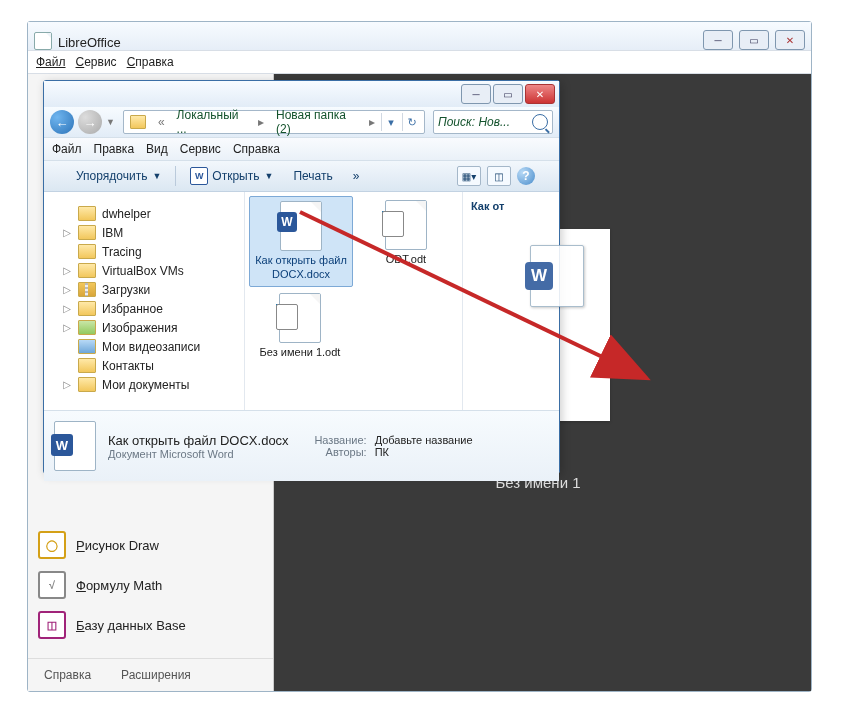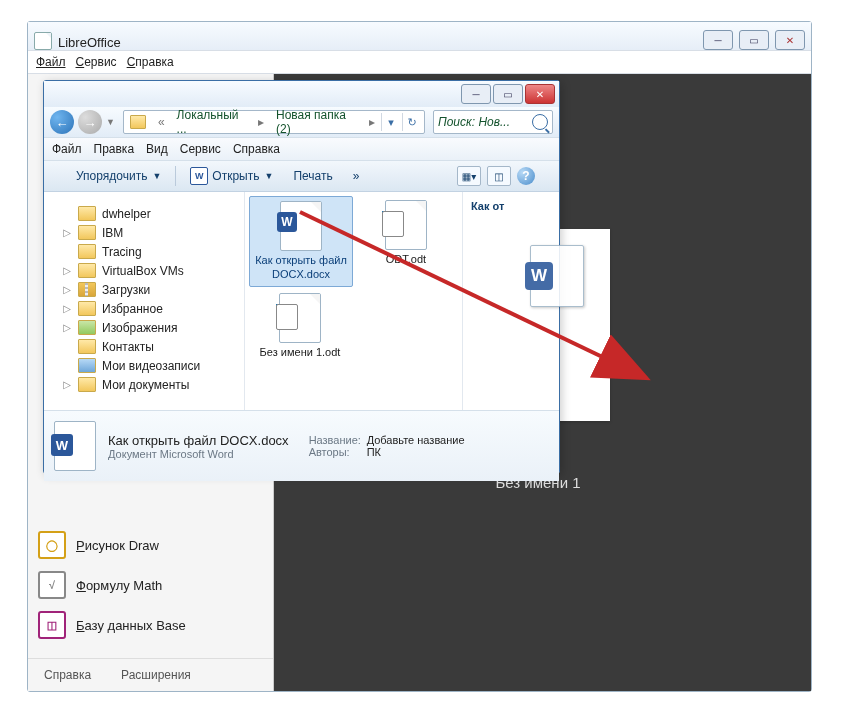--- a/index.html
+++ b/index.html
@@ -80,21 +80,21 @@
 .exp-preview{width:80px;border-left:1px solid #e2e8ef;padding:8px;color:#444;font-size:11px;overflow:hidden}
 .exp-preview .pt{color:#14406c;font-weight:bold;margin-bottom:14px}
 .exp-details{height:62px;border-top:1px solid #d5e0ea;background:linear-gradient(#f7fbfe,#eaf1f8);display:flex;align-items:center;padding:4px 10px;gap:10px}
 .det-icon{width:44px;height:50px}
 .det-icon .paper{width:40px;height:48px;background:#fff;border:1px solid #9eb4c6;border-radius:2px;position:relative}
 .det-icon .paper:after{content:"W";position:absolute;left:-4px;top:12px;width:22px;height:22px;background:#2b579a;color:#fff;border-radius:3px;display:flex;align-items:center;justify-content:center;font-weight:bold;font-size:13px}
 .det-text .ttl{font-size:13px;color:#222}
 .det-text .sub{font-size:11px;color:#6b7885}
 .det-cols{display:flex;gap:24px;margin-left:10px}
 .det-col{font-size:11px}
-.det-col .k{color:#6b7885;text-align:left;display:inline-block;min-width:58px;margin-right:0}
+.det-col .k{color:#6b7885;text-align:right;display:inline-block;min-width:58px;margin-right:8px}
 .det-col .v{color:#222}
 .drag-ghost{position:absolute;left:530px;top:245px;width:68px;height:70px;opacity:.88}
 .drag-ghost .paper{width:52px;height:60px;background:#fff;border:1px solid #9eb4c6;border-radius:2px;position:relative;box-shadow:1px 1px 3px rgba(0,0,0,.25)}
 .drag-ghost .paper:after{content:"W";position:absolute;left:-6px;top:16px;width:28px;height:28px;background:#2b579a;color:#fff;border-radius:4px;display:flex;align-items:center;justify-content:center;font-weight:bold;font-size:17px}
 .arrow{position:absolute;left:290px;top:200px;width:380px;height:200px;pointer-events:none}
 </style>
 </head>
 <body>
 <div class="canvas">
 
@@ -238,27 +238,27 @@
             <div class="folder "></div>
             <span>Избранное</span>
           </div>
           <div class="tree-item">
             <span class="chev">▷</span>
             <div class="folder pic"></div>
             <span>Изображения</span>
           </div>
           <div class="tree-item">
             <span class="chev"></span>
-            <div class="folder "></div>
-            <span>Контакты</span>
-          </div>
-          <div class="tree-item">
-            <span class="chev"></span>
             <div class="folder vid"></div>
             <span>Мои видеозаписи</span>
+          </div>
+          <div class="tree-item">
+            <span class="chev"></span>
+            <div class="folder "></div>
+            <span>Контакты</span>
           </div>
           <div class="tree-item">
             <span class="chev">▷</span>
             <div class="folder "></div>
             <span>Мои документы</span>
           </div>
         </div>
     <div class="exp-files" id="files">
           <div class="file-item sel">
             <div class="file-icon">

